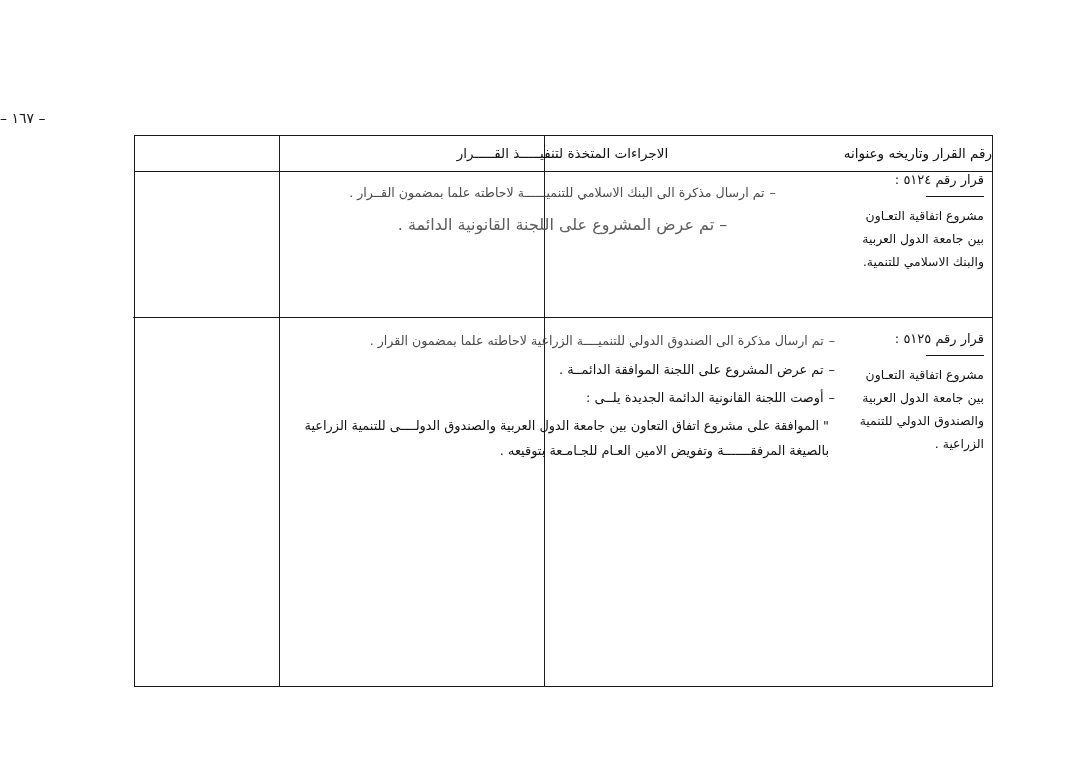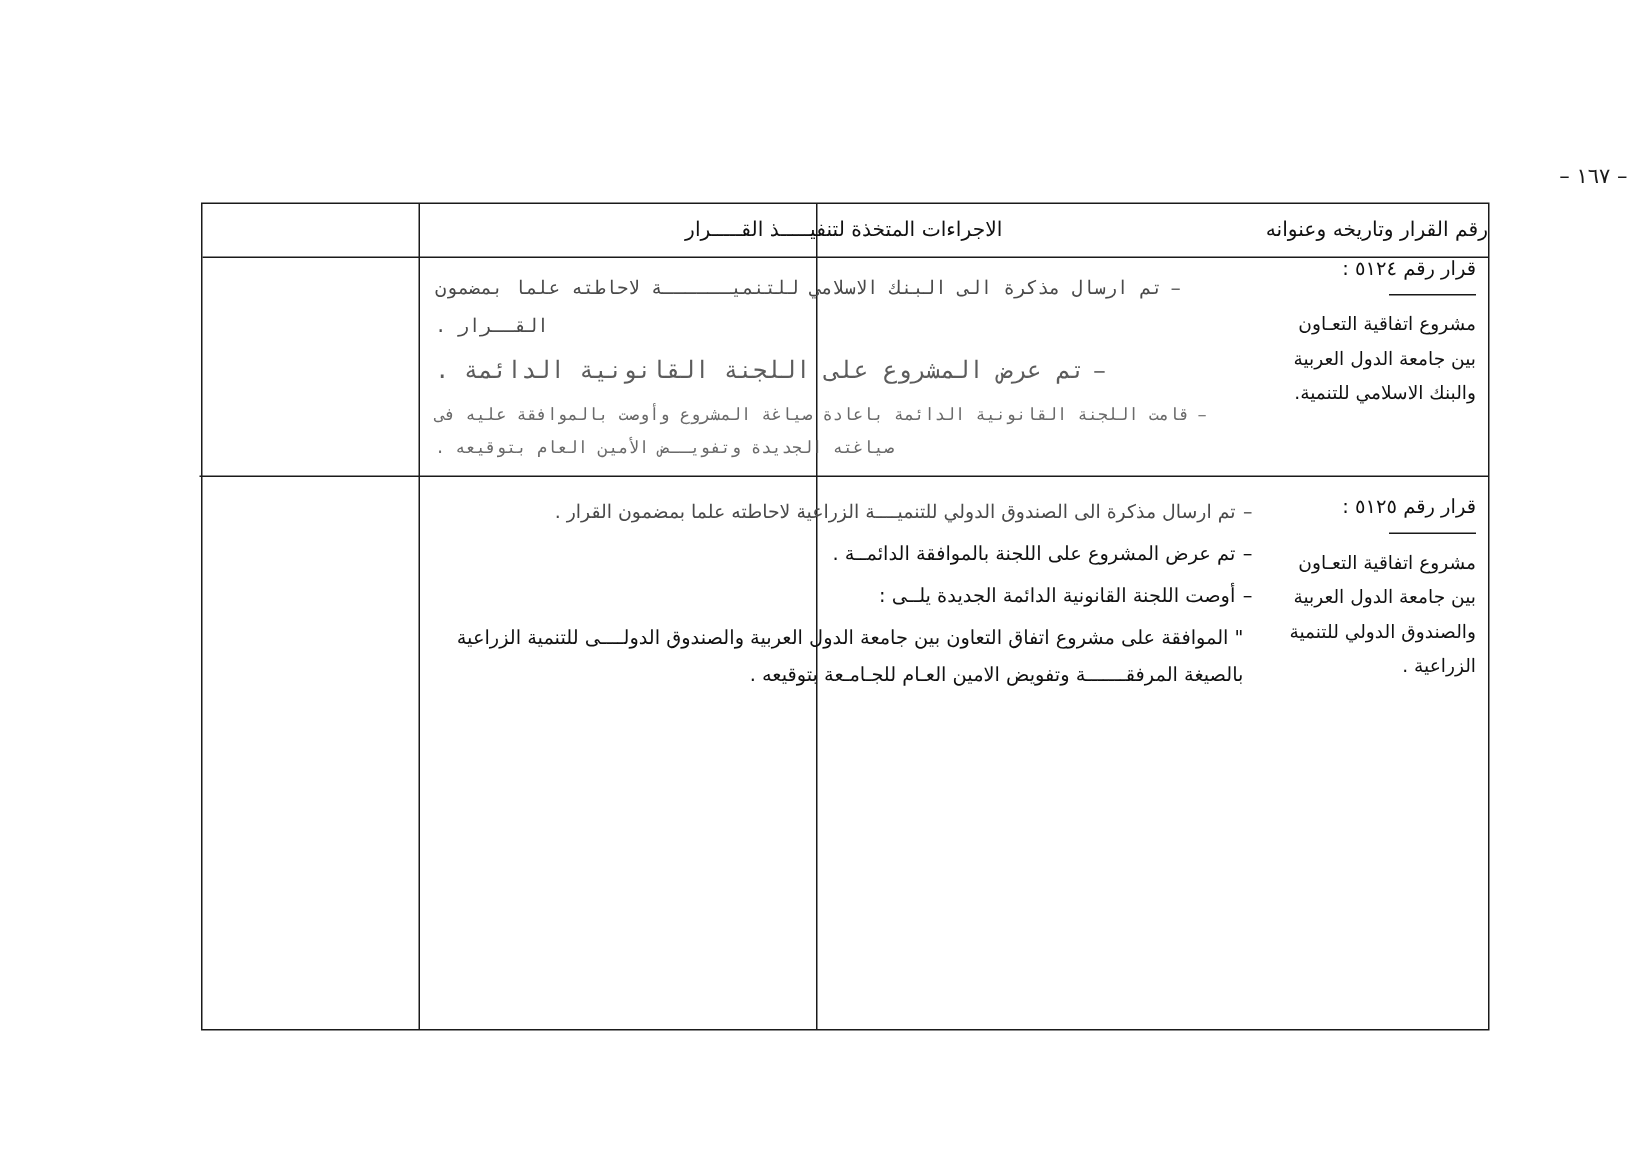--- a/index.html
+++ b/index.html
@@ -20,21 +20,21 @@
     position: absolute;
     inset: 0;
   }
 
   
   .page-number {
     position: absolute;
     top: 110px;
     left: 0;
     width: 1085px;
-    text-align: right;
+    text-align: left;
     font-size: 14px;
     letter-spacing: 1px;
     color: #1a1a1a;
     font-family: "DejaVu Sans", sans-serif;
   }
 
   
   .doc-table {
     position: absolute;
     top: 135px;
@@ -148,21 +148,21 @@
     margin: 0 0 3px 0;
     white-space: normal;
   }
   .dash { display: inline-block; margin-left: 5px; }
 
   
   .faint   { color: #4a4a4a; }
   .fainter { color: #5c5c5c; font-size: 16px; }
   .faintest{ color: #6a6a6a; font-size: 11.3px; }
 
-  .r1 .line { text-align: left; font-family: Liberation Mono, monospace; }
+  .r1 .line { text-align: center; }
 
   .r2 .bold-ish { font-size: 12.9px; }
   .r2 .quote    { padding-right: 6px; display: block; }
 
   
   .cell.notes {
     right: 712px;
     width: 147px;
     top: 35px;
     height: 517px;
@@ -196,23 +196,20 @@
         </div>
       </div>
 
       <div class="cell proc r1">
         <div class="proc-inner">
           <span class="bullet-line line faint">
             <span class="dash">–</span><span>تم ارسال مذكرة الى البنك الاسلامي للتنميــــــة لاحاطته علما بمضمون القــرار .</span>
           </span>
           <span class="bullet-line line fainter">
             <span class="dash">–</span><span>تم عرض المشروع على اللجنة القانونية الدائمة .</span>
-          </span>
-          <span class="bullet-line line faintest">
-            <span class="dash">–</span><span>قامت اللجنة القانونية الدائمة باعادة صياغة المشروع وأوصت بالموافقة عليه فى صياغته الجديدة وتفويــض الأمين العام بتوقيعه .</span>
           </span>
         </div>
       </div>
 
       <div class="cell dec r2">
         <div class="dec-no">قرار رقم ٥١٢٥ :</div>
         <div class="dec-rule"></div>
         <div class="dec-title">
           <p>مشروع اتفاقية التعـاون</p>
           <p>بين جامعة الدول العربية</p>
@@ -220,21 +217,21 @@
           <p>الزراعية .</p>
         </div>
       </div>
 
       <div class="cell proc r2">
         <div class="proc-inner">
           <span class="bullet-line faint">
             <span class="dash">–</span><span>تم ارسال مذكرة الى الصندوق الدولي للتنميــــة الزراعية لاحاطته علما بمضمون القرار .</span>
           </span>
           <span class="bullet-line bold-ish">
-            <span class="dash">–</span><span>تم عرض المشروع على اللجنة بالموافقة الدائمــة .</span>
+            <span class="dash">–</span><span>تم عرض المشروع على اللجنة الموافقة الدائمــة .</span>
           </span>
           <span class="bullet-line bold-ish">
             <span class="dash">–</span><span>أوصت اللجنة القانونية الدائمة الجديدة يلــى :</span>
           </span>
           <span class="bullet-line quote bold-ish">" الموافقة على مشروع اتفاق التعاون بين جامعة الدول العربية والصندوق الدولــــى للتنمية الزراعية بالصيغة المرفقـــــــة وتفويض الامين العـام للجـامـعة بتوقيعه .</span>
         </div>
       </div>
 
       <div class="cell notes"></div>
 

